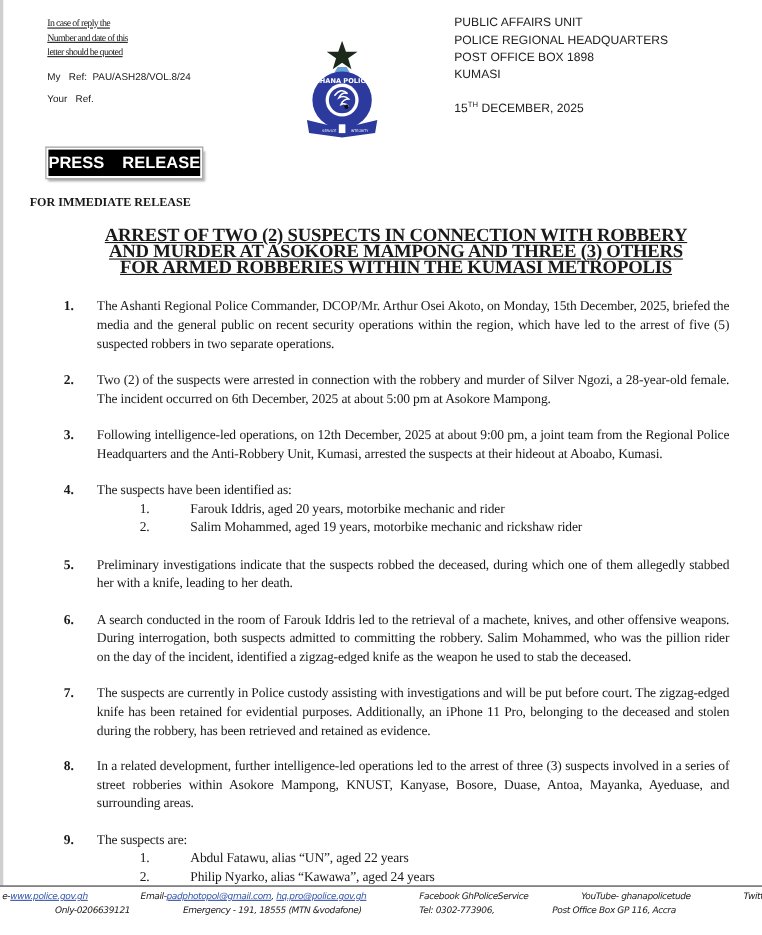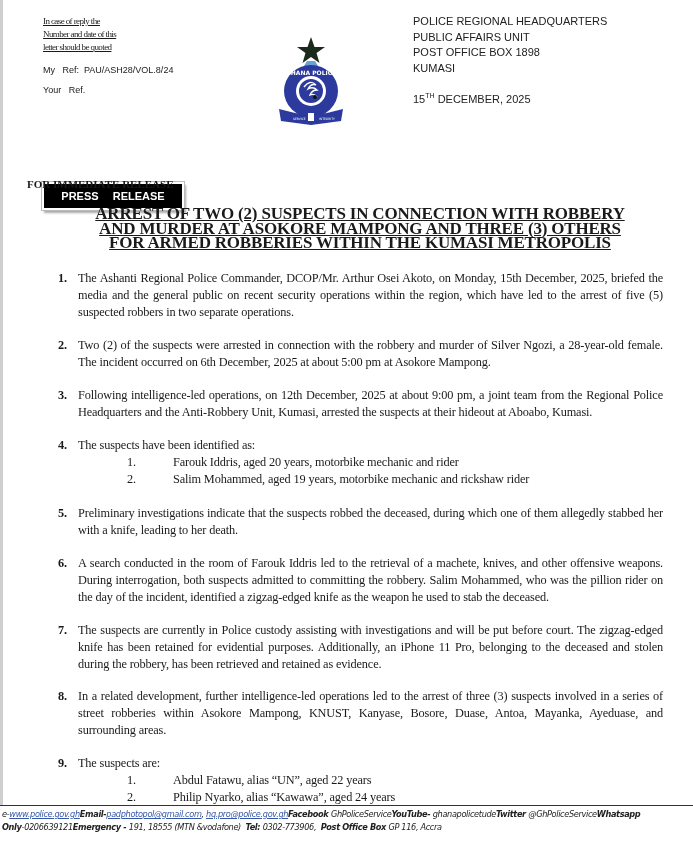--- a/index.html
+++ b/index.html
@@ -19,45 +19,45 @@
   .crest { position:absolute; left:271px; top:35px; width:80px; height:92px; }
   .addr {
     position:absolute; left:413px; top:14px; font-family:"Liberation Sans", sans-serif;
     font-size:11px; line-height:15.5px; color:#222;
   }
   .addr .date { margin-top:12px; }
   .addr sup { font-size:7px; }
   .press-box {
     position:absolute; left:42px; top:134px; width:138px; height:24px; background:#000;
     border:2px solid #fff; box-shadow:0 0 0 1px #bbb, 2px 3px 2px #aaa;
-    color:#fff; font-family:"Liberation Sans", sans-serif; font-weight:bold; font-size:11px;
-    display:flex; align-items:center; justify-content:center; word-spacing:4px;margin-top:48px;
+    color:#fff; font-family:"Liberation Sans", sans-serif; font-weight:bold; font-size:15px;
+    display:flex; align-items:center; justify-content:center; word-spacing:4px;
   }
   .immediate { position:absolute; left:27px; top:178px; font-weight:bold; font-size:11px; }
   .title {
     position:absolute; left:90px; top:207px; width:540px; text-align:center;
     font-weight:bold; font-size:17px; line-height:14.5px; text-decoration:underline;
     letter-spacing:-0.2px;
   }
   .para {
     position:absolute; left:58px; width:605px; font-size:12.3px; line-height:17px;
     text-align:justify; letter-spacing:-0.15px;
   }
   .para .num { position:absolute; left:0; top:0; font-weight:bold; }
-  .para .body { margin-left:20px; }
+  .para .body { margin-left:30px; }
   .sublist { margin-left:0; }
   .sublist .item { position:relative; height:17px; }
   .sublist .item .n { position:absolute; left:69px; }
   .sublist .item .t { position:absolute; left:115px; white-space:nowrap; }
   .footer-line { position:absolute; left:0; top:805px; width:693px; height:1px; background:#333; }
   .footer {
     position:absolute; left:2px; top:808px; width:700px; font-family:"DejaVu Sans", sans-serif;
     font-size:8.2px; line-height:13px; font-style:italic; color:#222; white-space:nowrap; letter-spacing:-0.35px;
   }
-  .footer b { font-weight:bold; }
+  .footer b { font-weight:normal;padding-left:48px; }
   .footer a { color:#3355aa; text-decoration:underline; }
 </style>
 </head>
 <body>
 
 <div class="left-edge"></div>
 
 <div class="reply-note">
   <div>In case of reply the</div>
   <div>Number and date of this</div>
@@ -75,22 +75,22 @@
   <path d="M33 52 q6 -8 12 -2 q-5 -2 -8 4 q5 -3 9 1 q-5 0 -7 5 q4 -2 7 2" stroke="#fff" stroke-width="1.3" fill="none"></path>
   <circle cx="44" cy="62" r="2" fill="#111"></circle>
   <text x="40" y="40" font-size="6" fill="#fff" text-anchor="middle" font-family="DejaVu Sans, sans-serif" font-weight="bold">GHANA POLICE</text>
   <path d="M8 74 L24 78 L40 80 L56 78 L72 74 L70 86 L40 90 L10 86 Z" fill="#2b3a9c"></path>
   <rect x="37" y="78" width="6" height="8" fill="#fff"></rect>
   <text x="22" y="85" font-size="3" fill="#fff" font-family="DejaVu Sans, sans-serif">SERVICE</text>
   <text x="48" y="85" font-size="3" fill="#fff" font-family="DejaVu Sans, sans-serif">INTEGRITY</text>
 </svg>
 
 <div class="addr">
+  <div>PUBLIC AFFAIRS UNIT</div>
   <div>POLICE REGIONAL HEADQUARTERS</div>
-  <div>PUBLIC AFFAIRS UNIT</div>
   <div>POST OFFICE BOX 1898</div>
   <div>KUMASI</div>
   <div class="date"><span>15</span><sup>TH</sup><span style="white-space:pre"> DECEMBER, 2025</span></div>
 </div>
 
 <div class="press-box">
     <span style="white-space:pre">PRESS  RELEASE</span>
   </div>
 
 <div class="immediate">FOR IMMEDIATE RELEASE</div>

